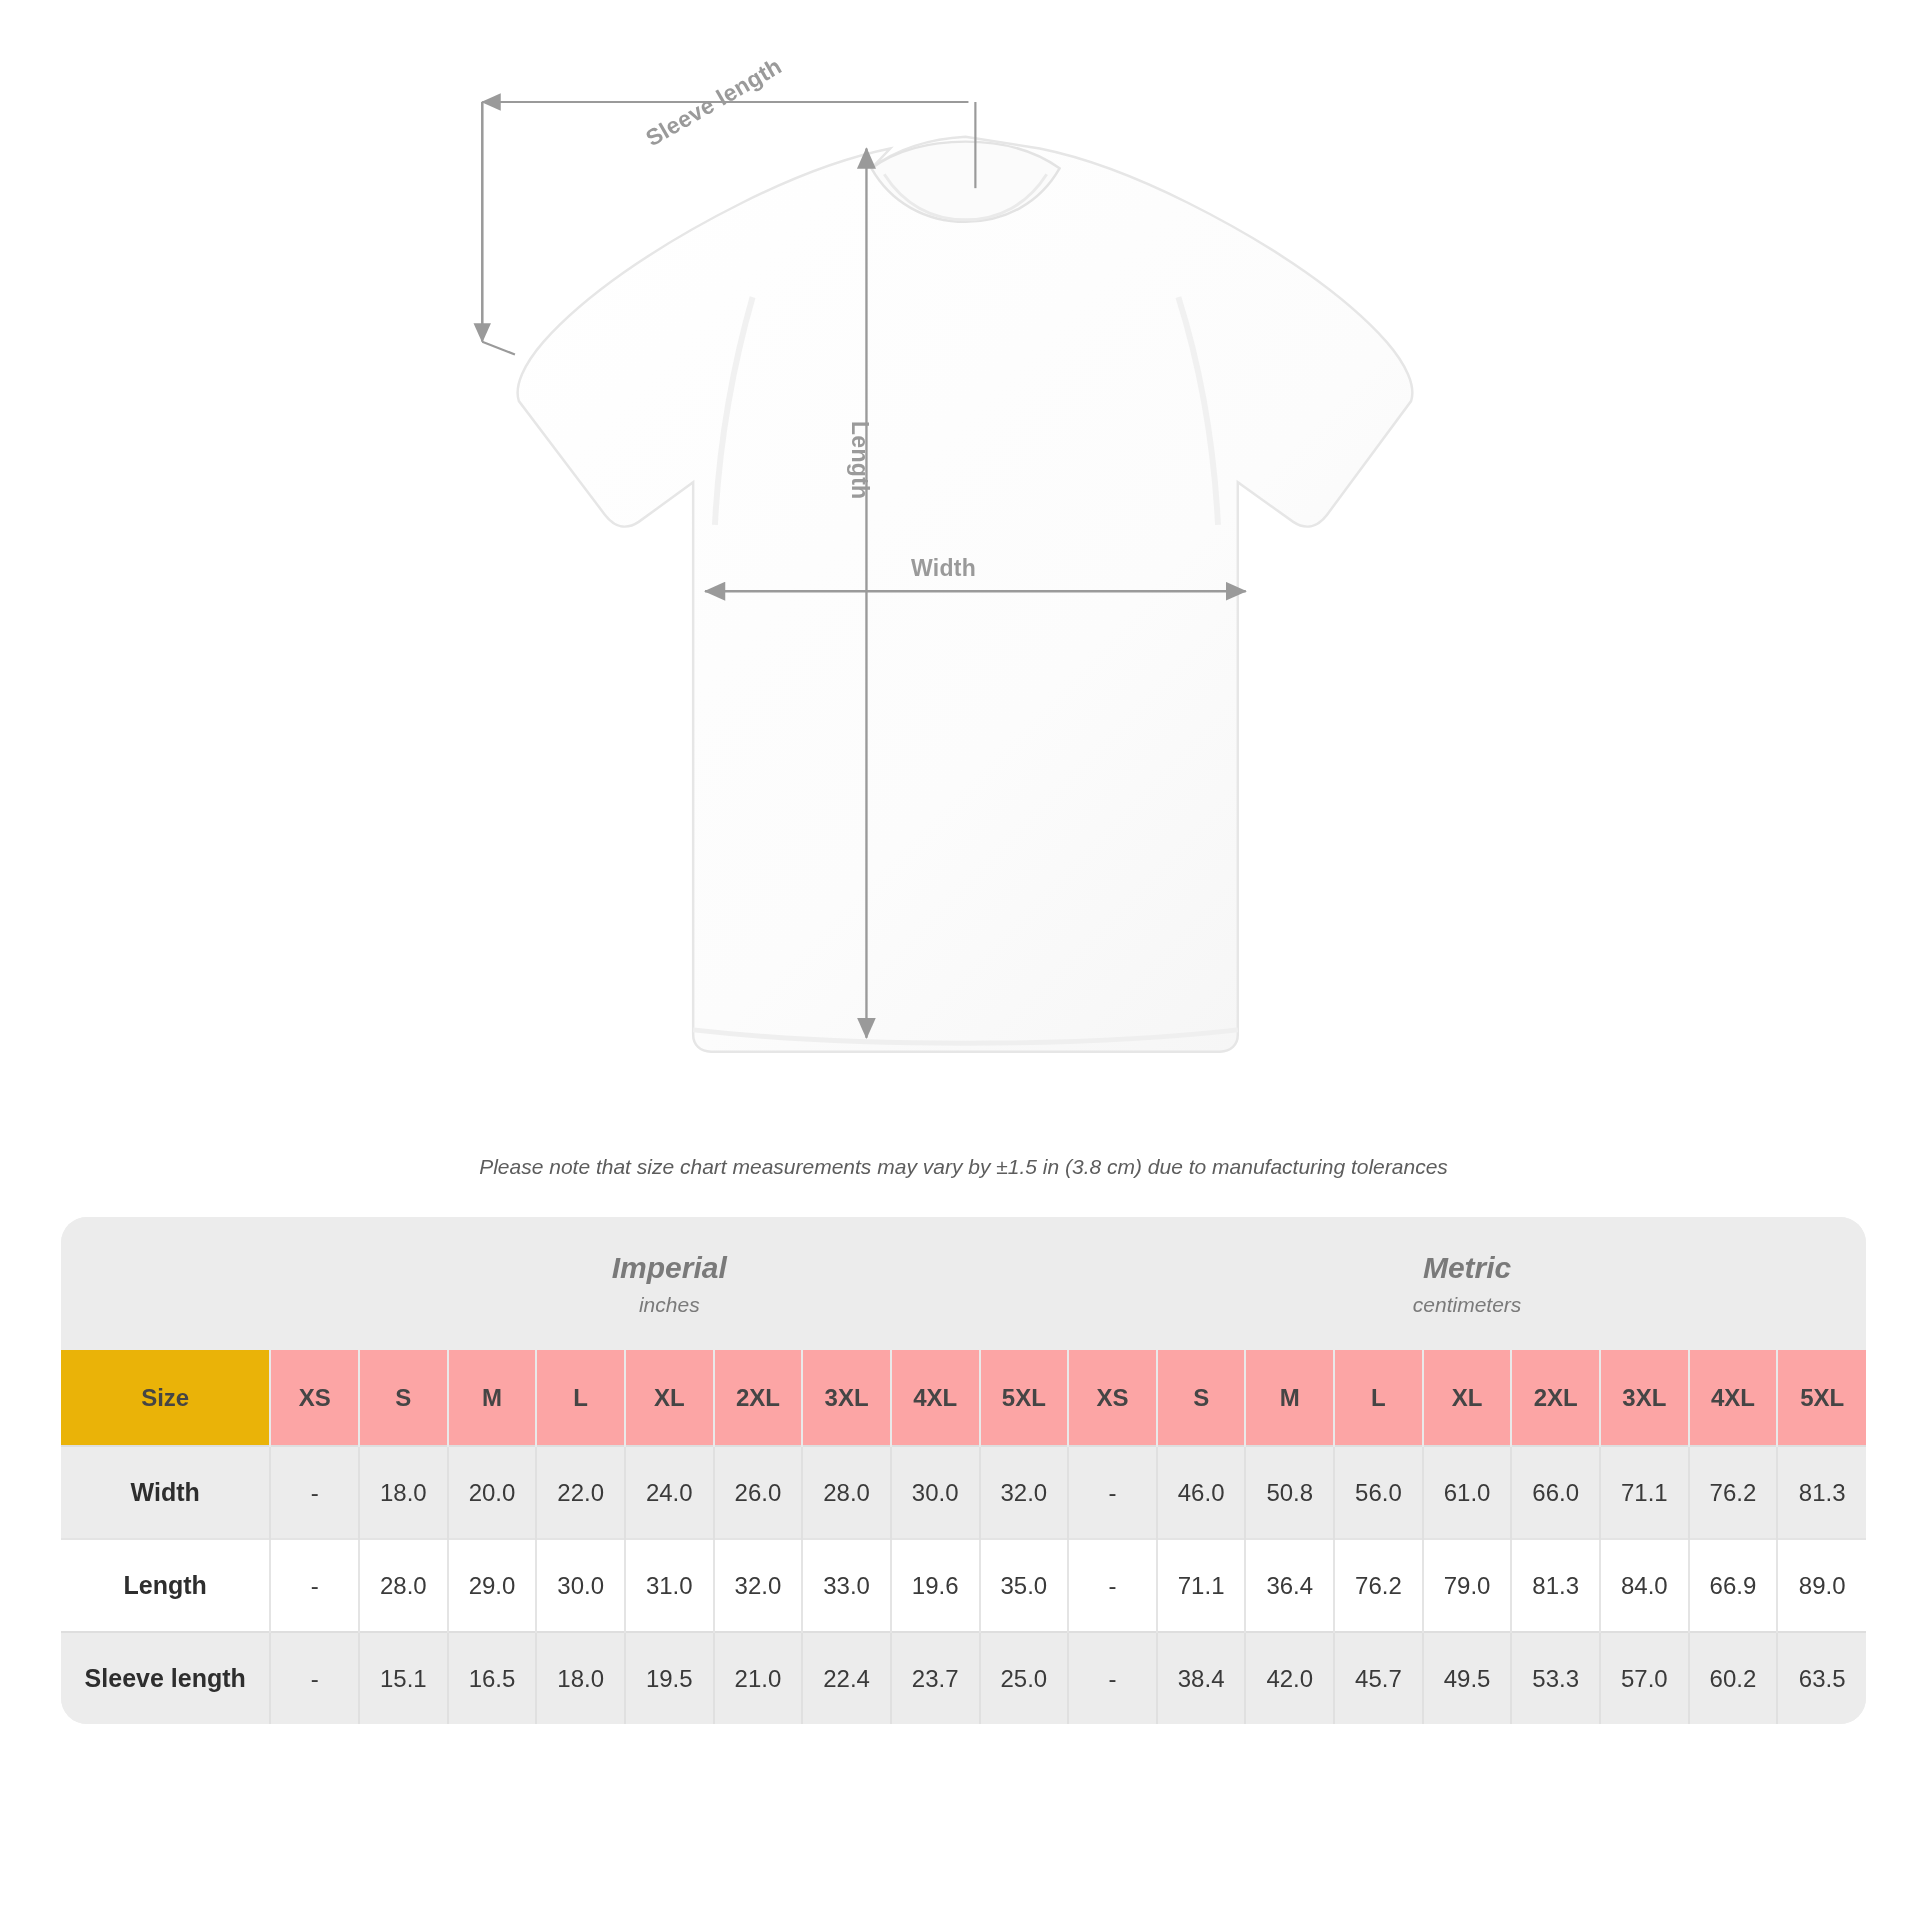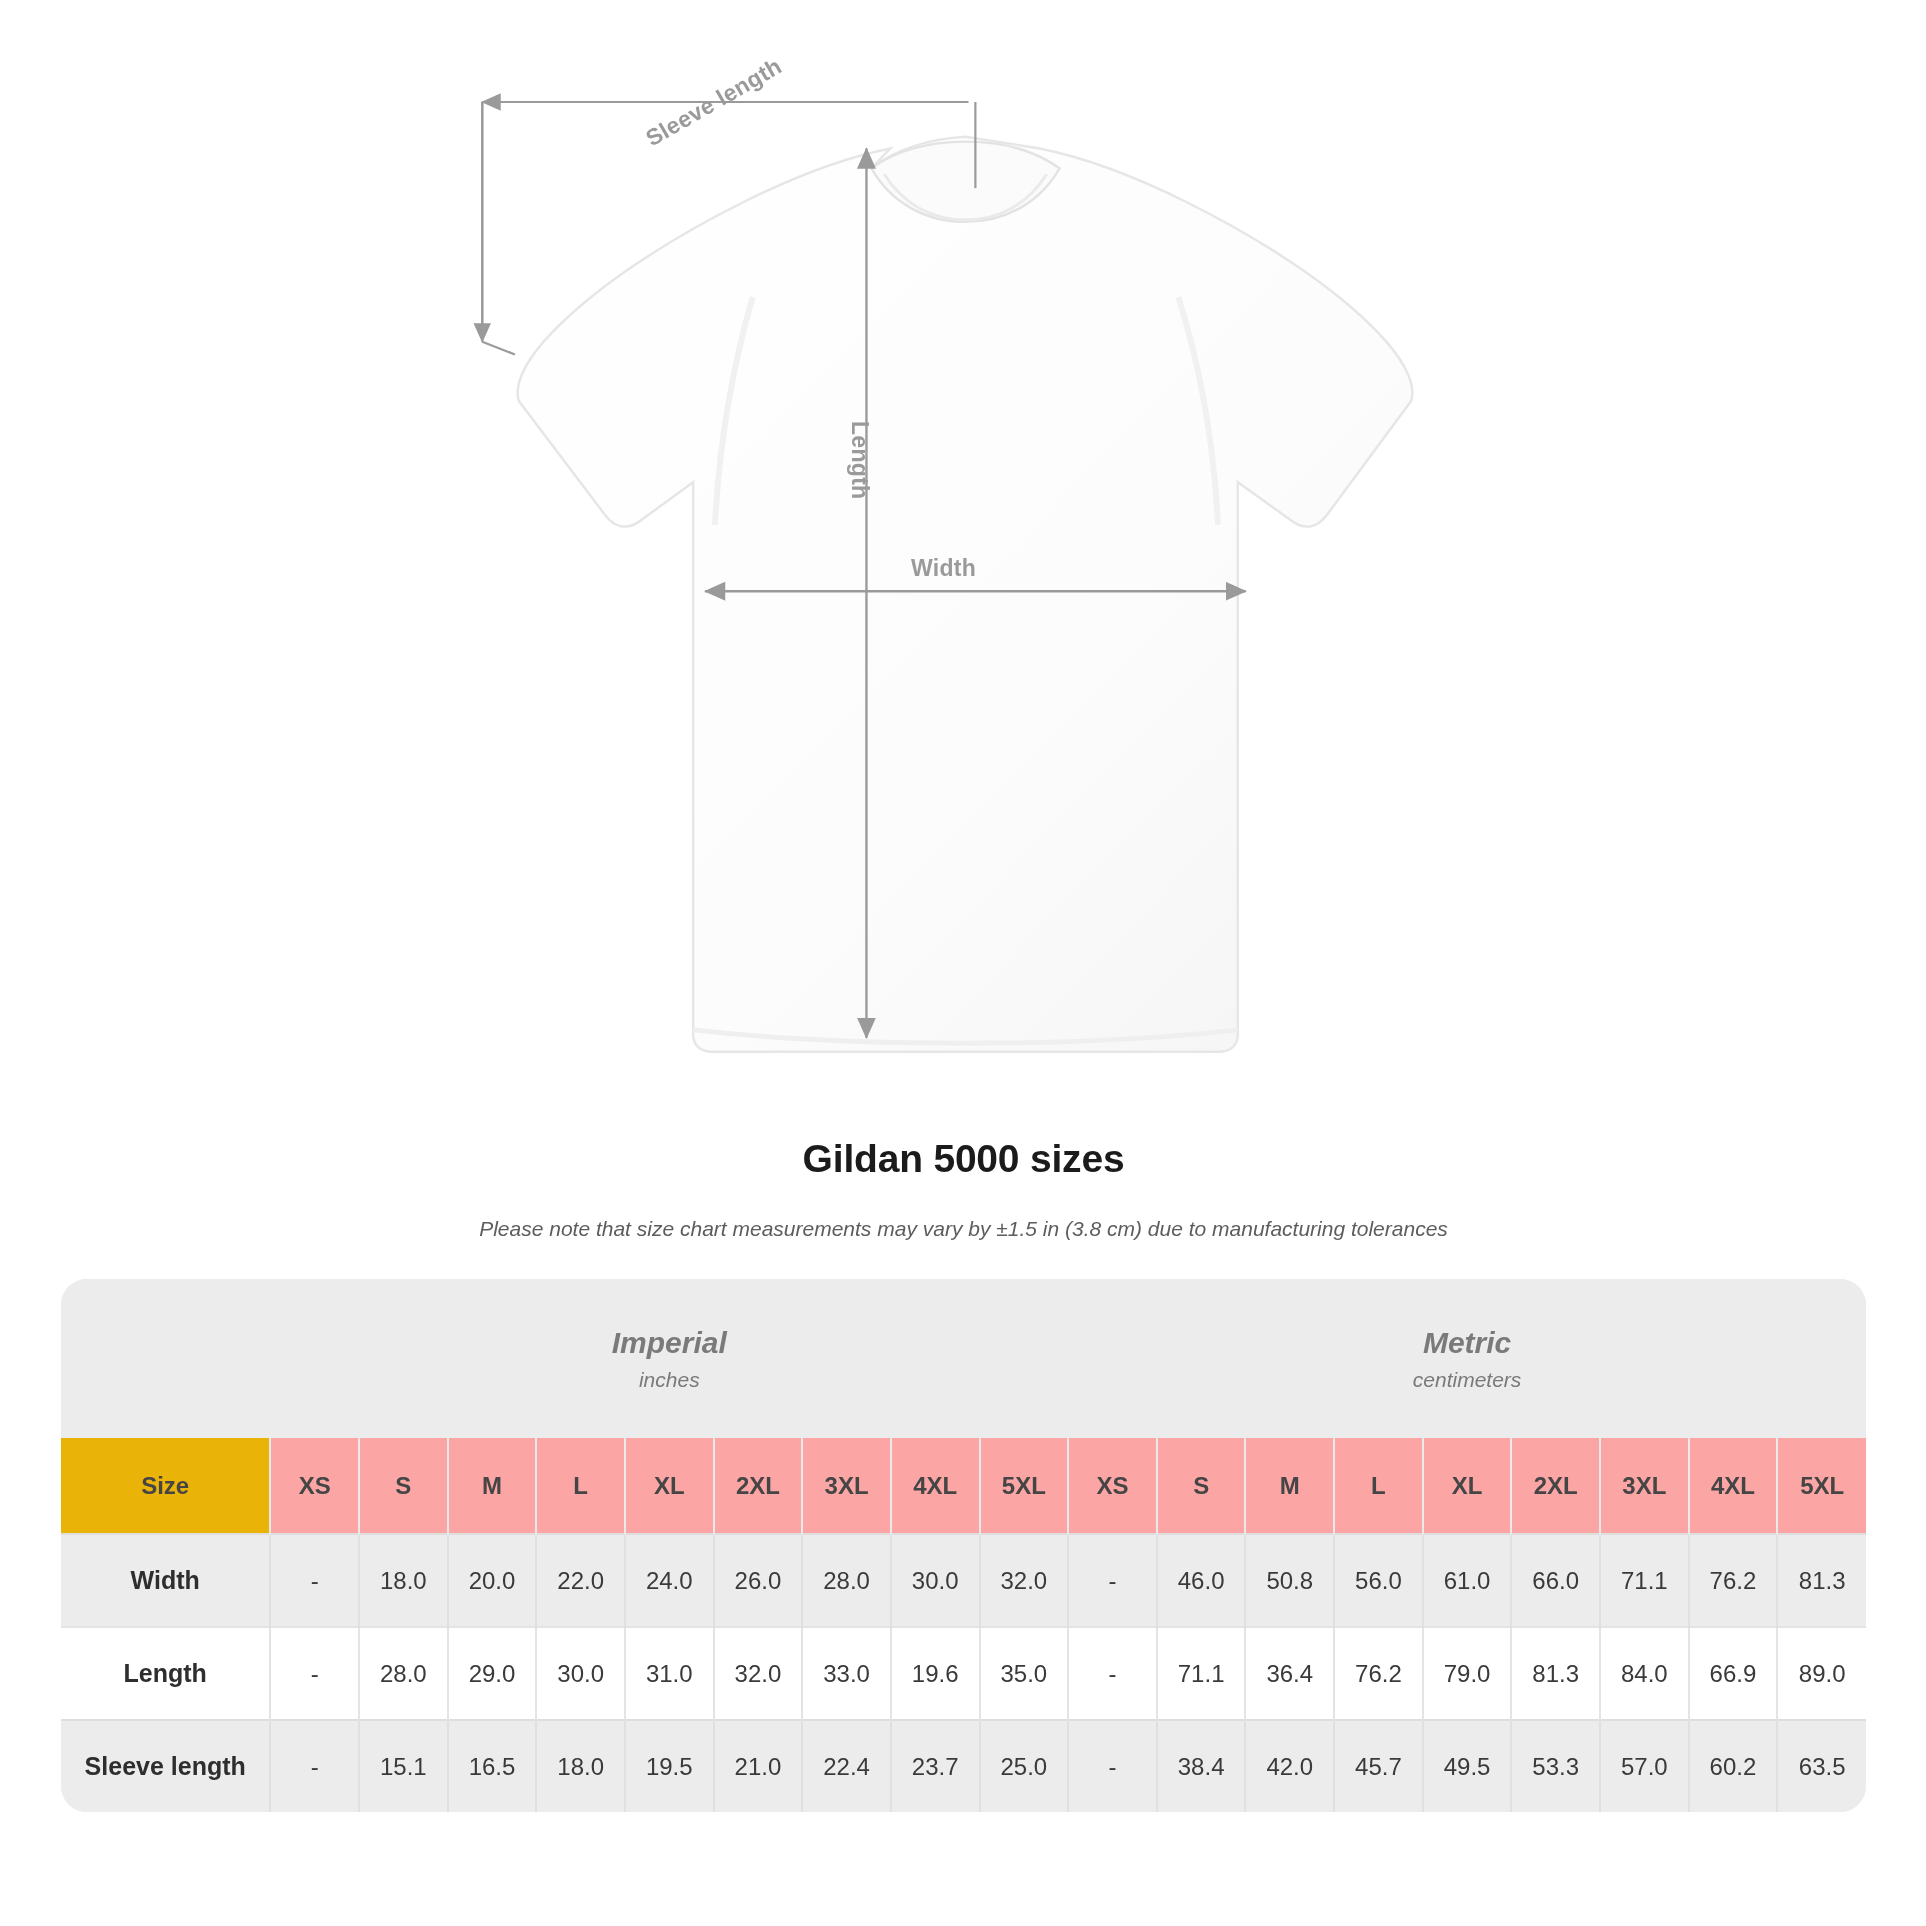--- a/index.html
+++ b/index.html
@@ -85,21 +85,21 @@
     border-collapse: collapse;
     width: 100%;
     table-layout: fixed;
   }
   table.size-table td, table.size-table th {
     padding: 0;
     margin: 0;
   }
   
   .unit-cell {
-    height: 159px;
+    height: 133px;
     background: #ececec;
     text-align: center;
     vertical-align: middle;
     border: none;
   }
   .unit-name {
     font-size: 30px;
     font-style: italic;
     font-weight: bold;
     color: #7a7a7a;
@@ -224,21 +224,20 @@
         <line x1="487" y1="345" x2="520" y2="358" stroke="#9a9a9a" stroke-width="2.2"></line>
       </g>
     </svg>
 
     <div class="dim-label label-sleeve">Sleeve length</div>
     <div class="dim-label label-length">Length</div>
     <div class="dim-label label-width">Width</div>
   </div>
 
   <div class="title-block">
-    <div class="chart-title">Gildan 5000 sizes</div>
     <div class="chart-note">Please note that size chart measurements may vary by ±1.5 in (3.8 cm) due to manufacturing tolerances</div>
   </div>
 
   <div class="table-wrap">
     <table class="size-table">
       <colgroup>
         <col style="width:11.6%">
         <col span="18" style="width:4.91%">
       </colgroup>
       <tbody id="table-body">

